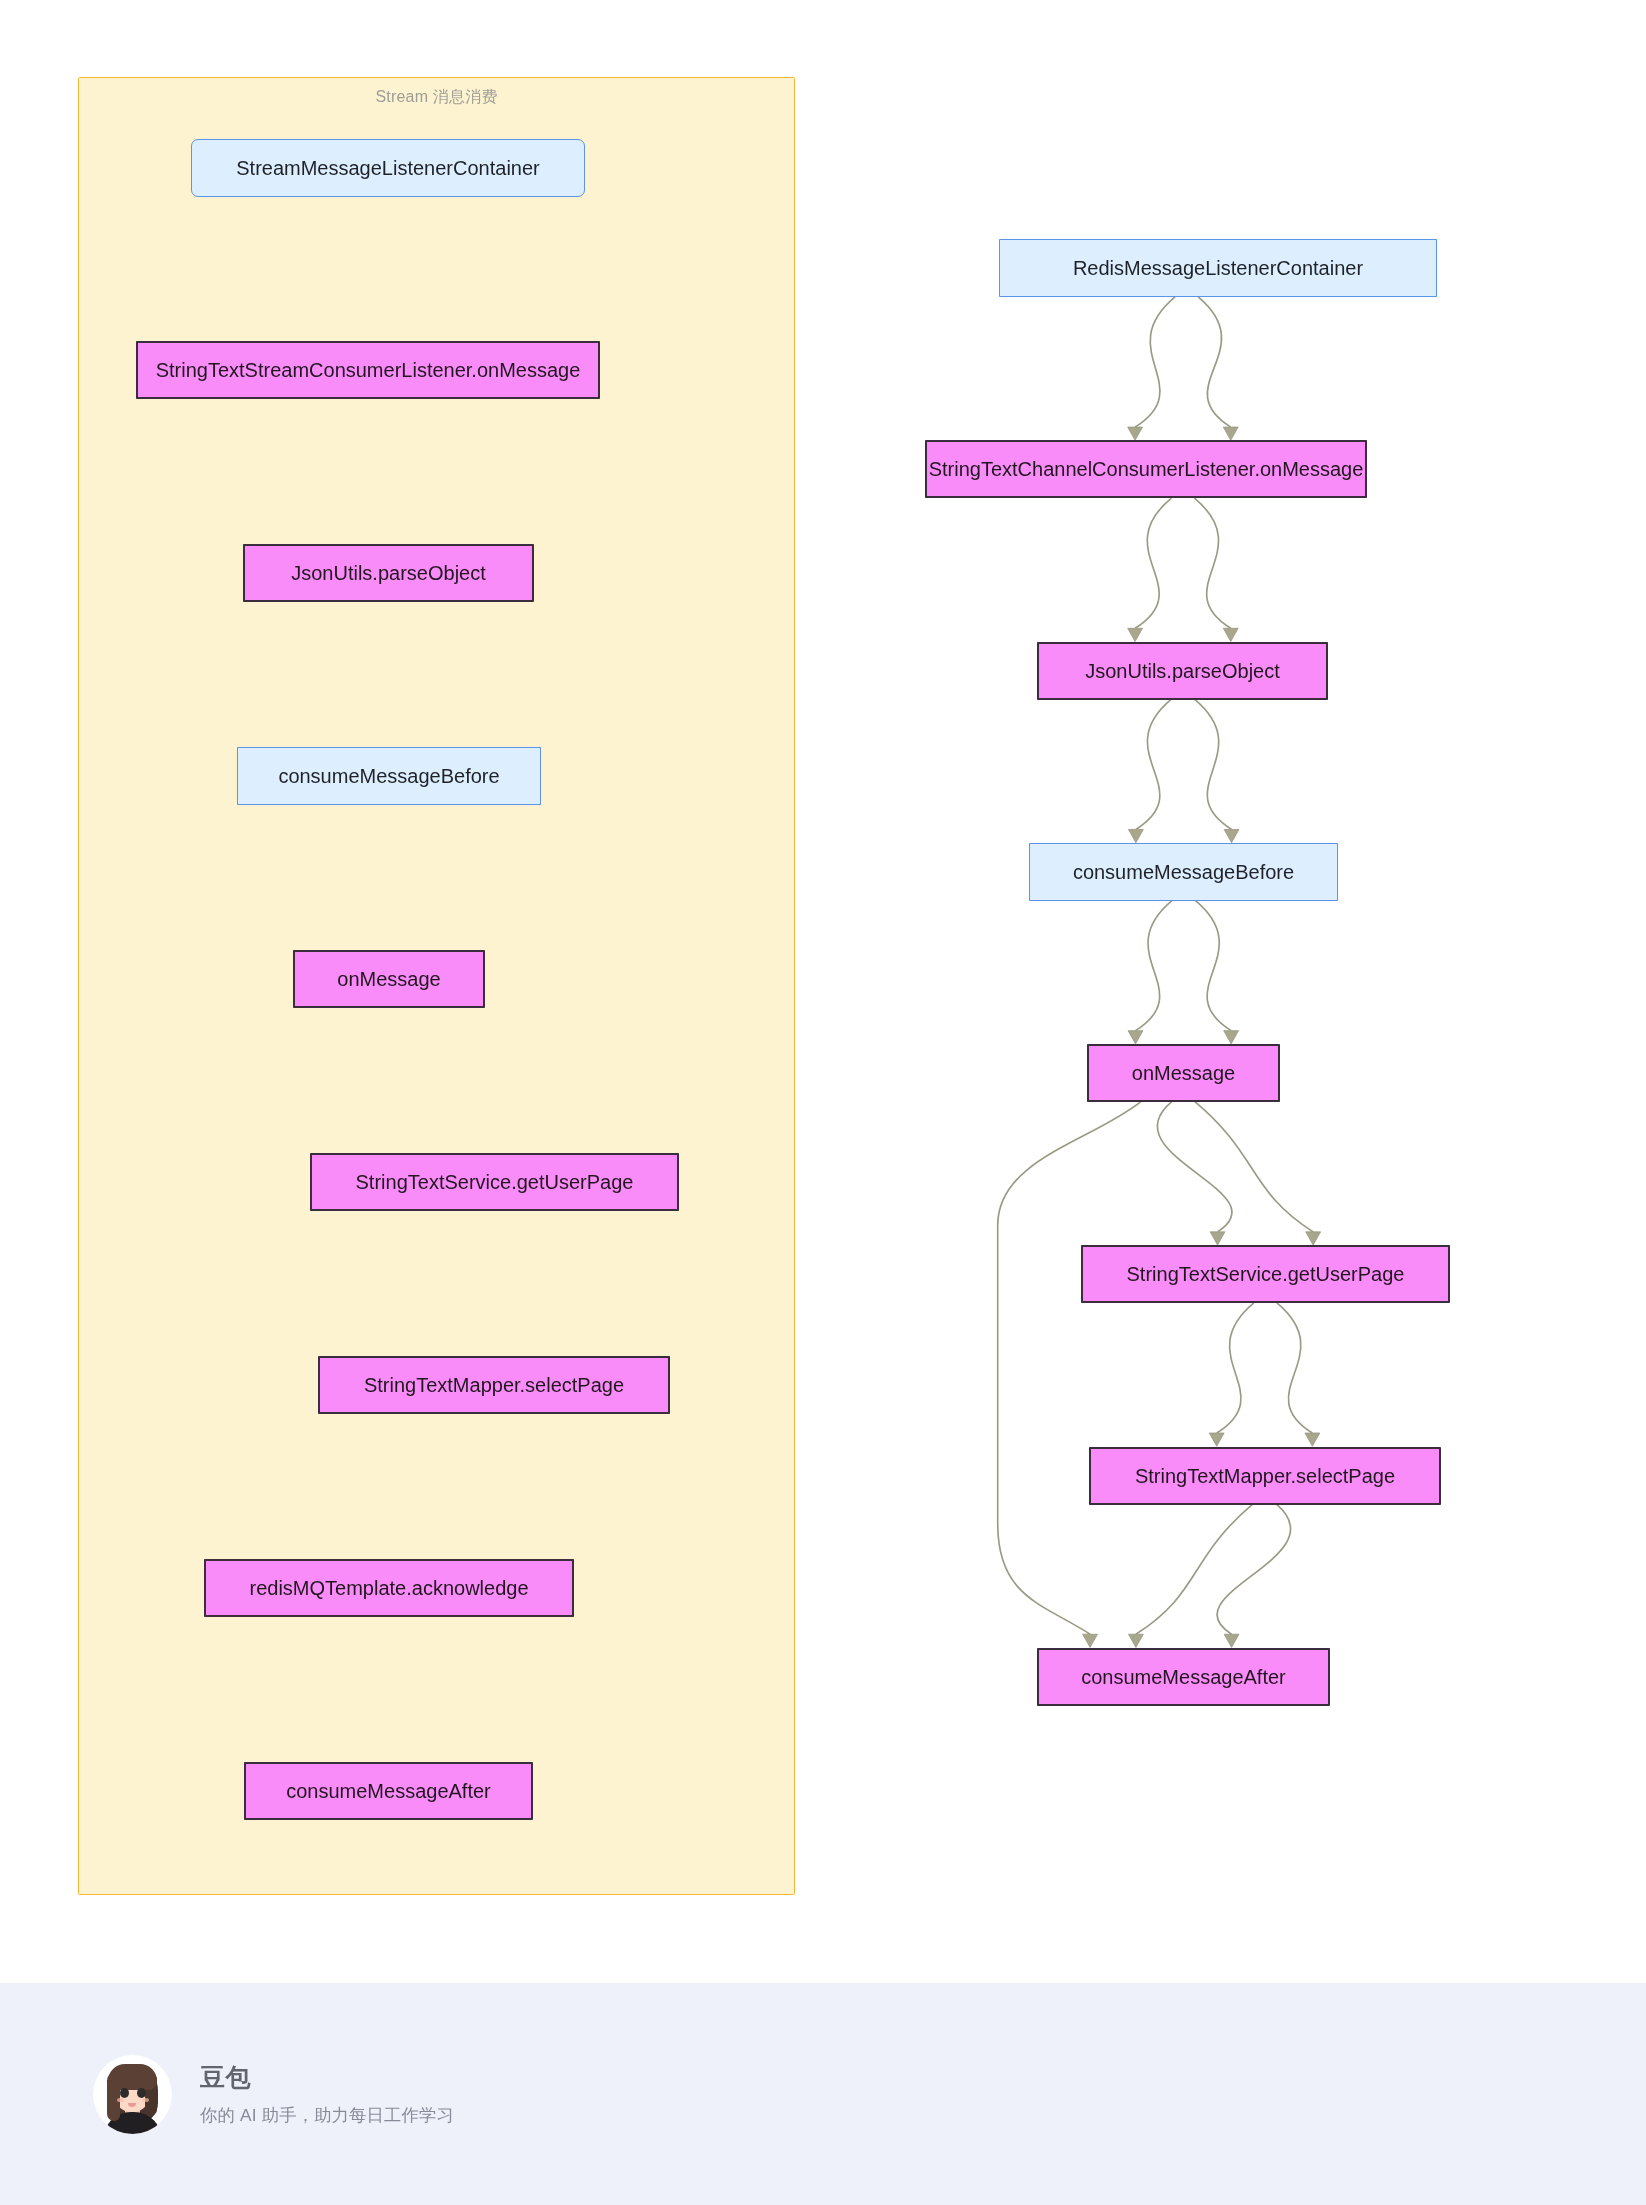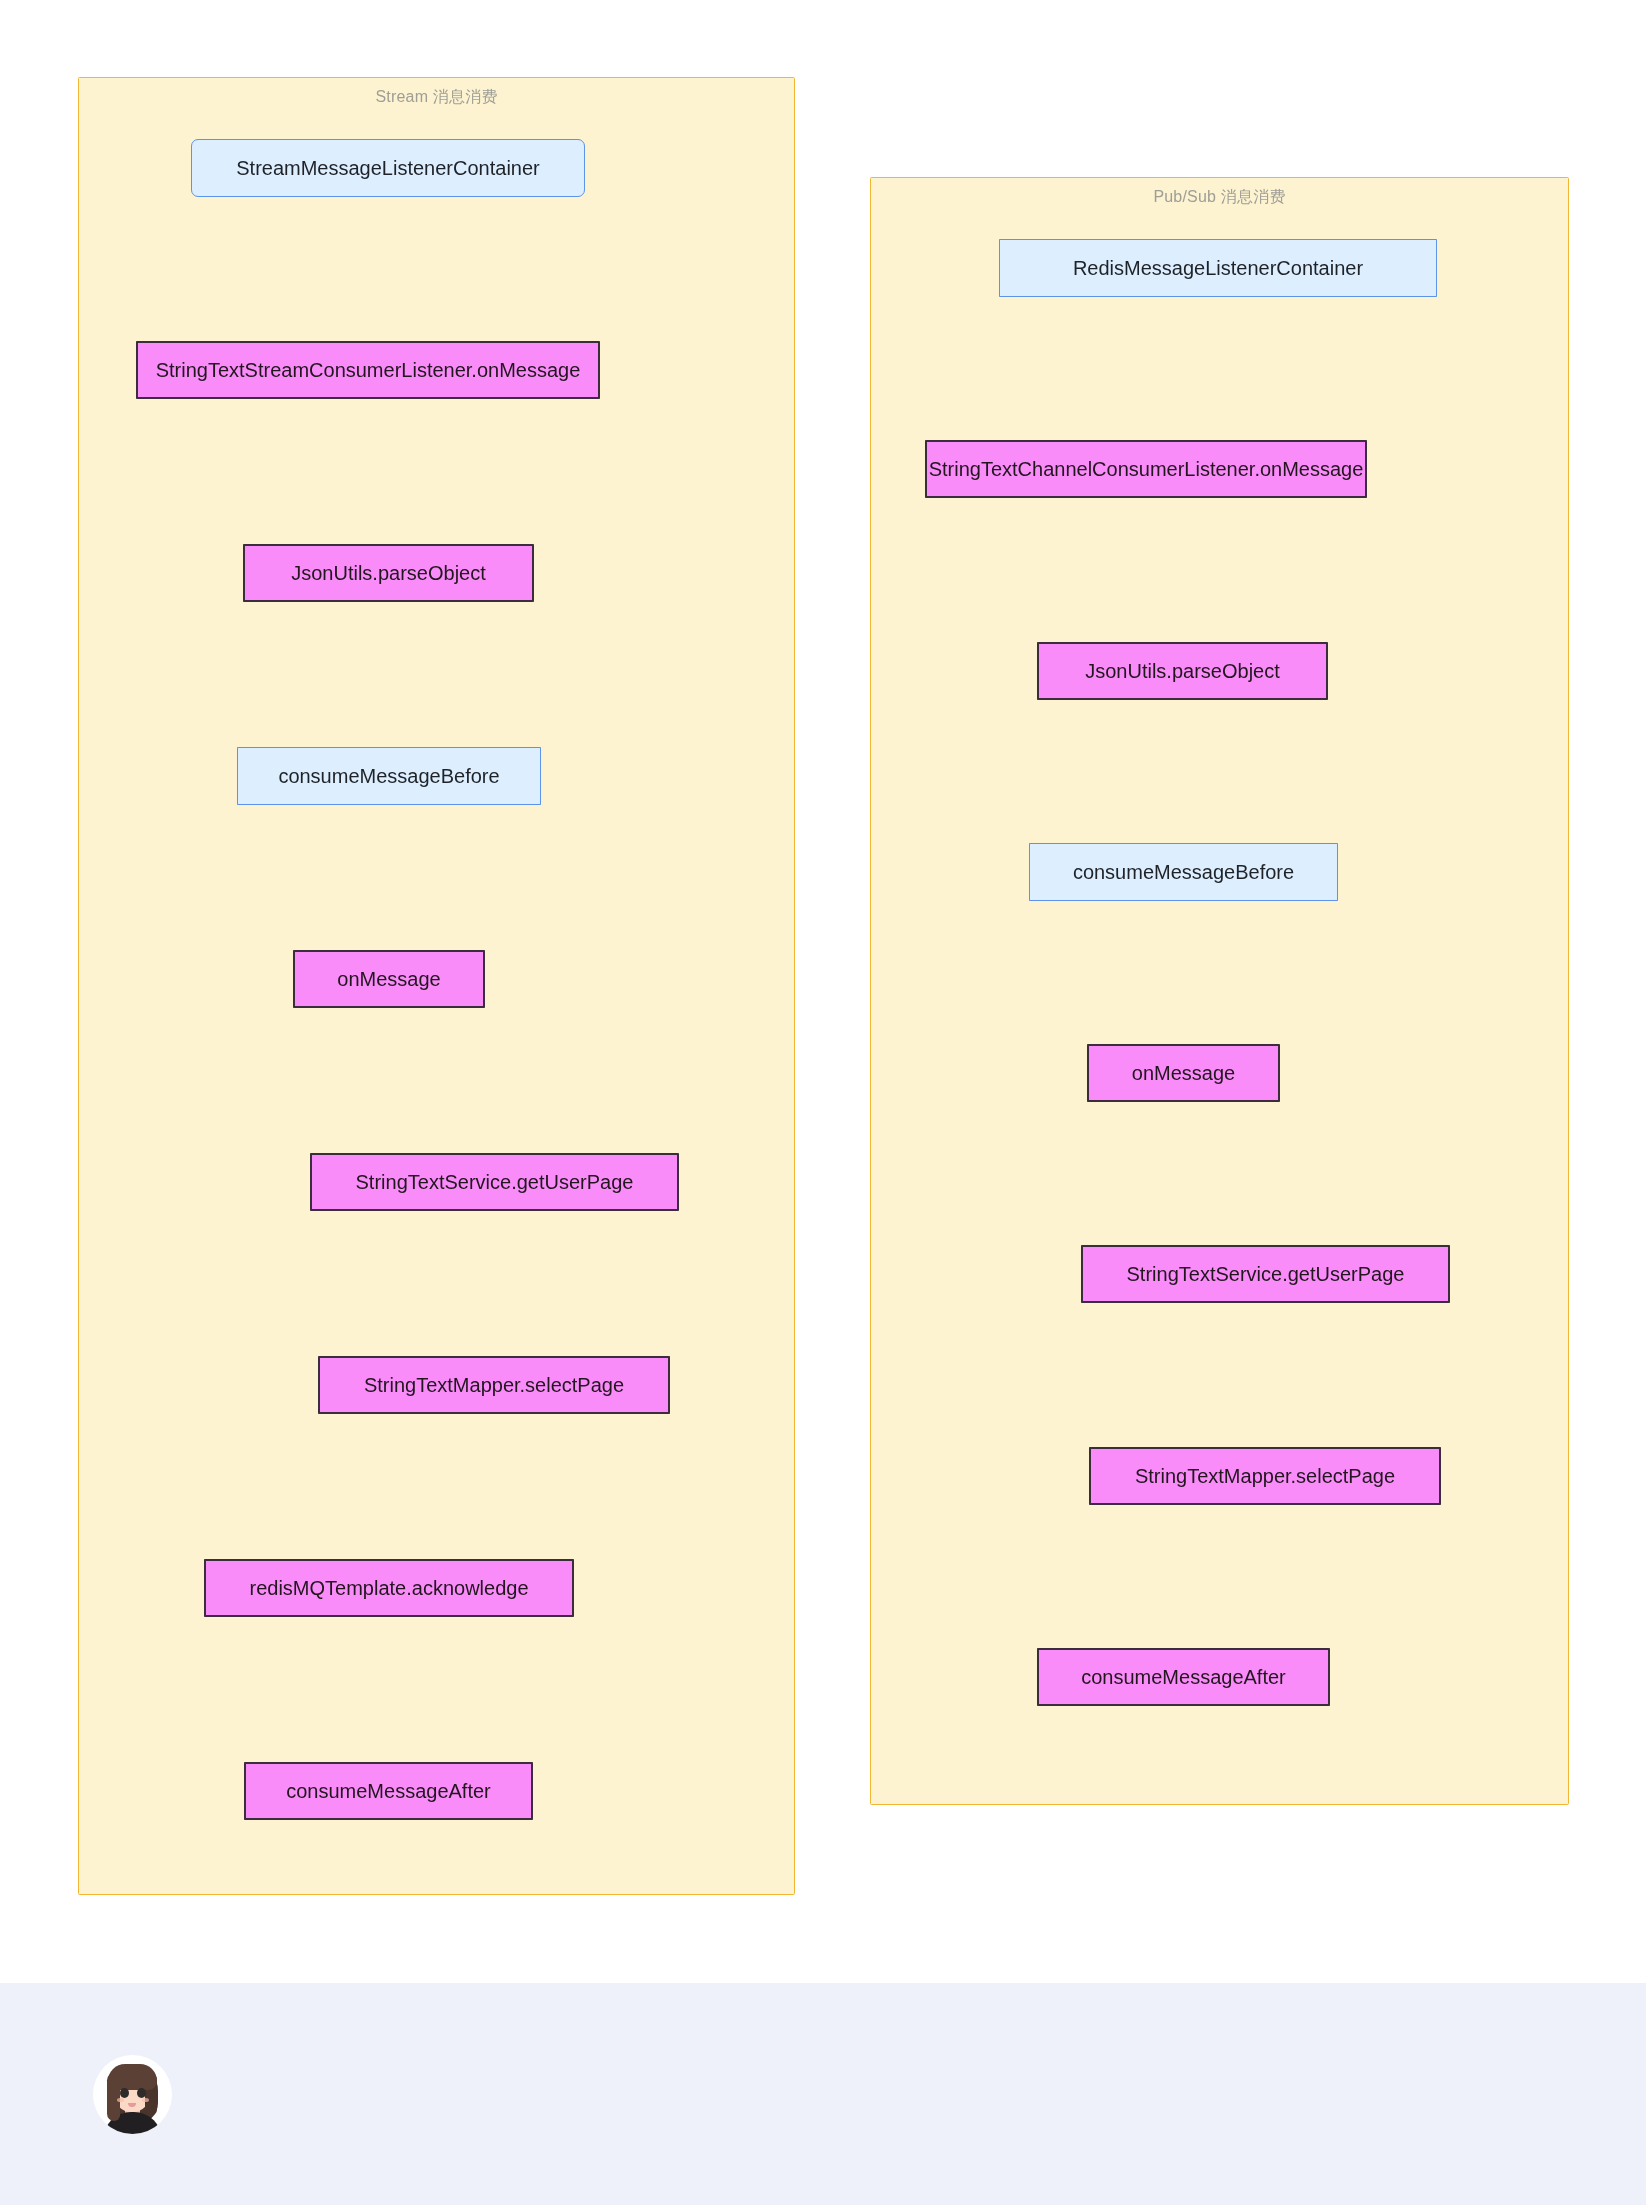--- a/index.html
+++ b/index.html
@@ -198,23 +198,20 @@
         <path d="M 1547.5 1824 C 1625.5 1889.25 1415.5 1932.75 1493.5 1982" fill="none" stroke="#9a9a83" stroke-width="2"></path>
         <path d="M 1484.5 1982 L 1502.5 1982 L 1493.5 1998 Z" fill="#a8a68c" stroke="#9a9a83" stroke-width="1"></path>
         <path d="M 1383.52 1336 C 1323.52 1384 1209.9 1406 1209.9 1486 L 1209.9 1848 C 1209.9 1938 1266.9 1946 1321.9 1982" fill="none" stroke="#9a9a83" stroke-width="2"></path>
         <path d="M 1312.9 1982 L 1330.9 1982 L 1321.9 1998 Z" fill="#a8a68c" stroke="#9a9a83" stroke-width="1"></path>
       </svg>
 
     <div class="subgraph" id="sg-stream">
       <div class="subgraph-title">Stream 消息消费</div>
     </div>
 
-    <div class="subgraph" id="sg-pubsub">
-      <div class="subgraph-title">Pub/Sub 消息消费</div>
-    </div>
 
     <div id="node-layer">
         <div class="node blue" style="left: 191px; top: 139px; width: 394px; height: 58px; border-radius: 7px;">
           <span>StreamMessageListenerContainer</span>
         </div>
         <div class="node pink" style="left: 136px; top: 341px; width: 464px; height: 58px;">
           <span>StringTextStreamConsumerListener.onMessage</span>
         </div>
         <div class="node pink" style="left: 243px; top: 544px; width: 291px; height: 58px;">
           <span>JsonUtils.parseObject</span>
@@ -275,16 +272,20 @@
       <div class="av-hair-front"></div>
       <div class="av-side"></div>
       <div class="av-brow l"></div>
       <div class="av-brow r"></div>
       <div class="av-eye l"></div>
       <div class="av-eye r"></div>
       <div class="av-cheek l"></div>
       <div class="av-cheek r"></div>
       <div class="av-mouth"></div>
     </div>
+    <div id="footer-text">
+      <div id="footer-title">豆包</div>
+      <div id="footer-sub">你的 AI 助手，助力每日工作学习</div>
+    </div>
   </div>
 
 </div>
 
 
 </body></html>

